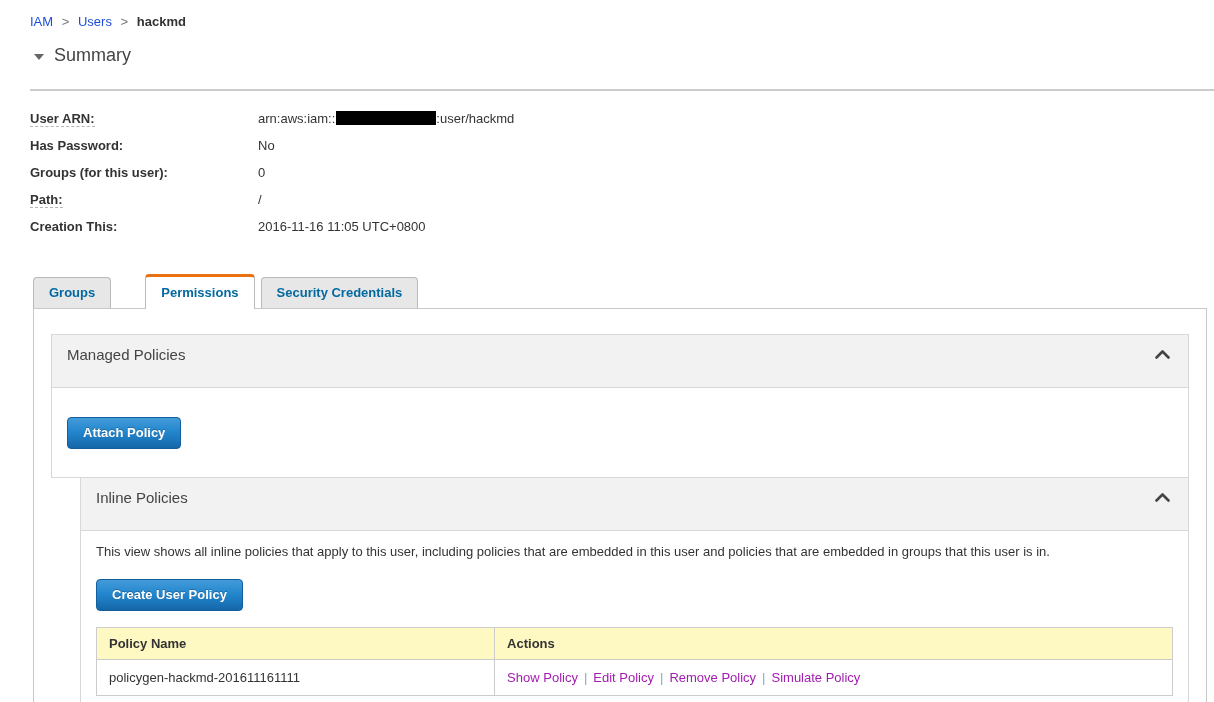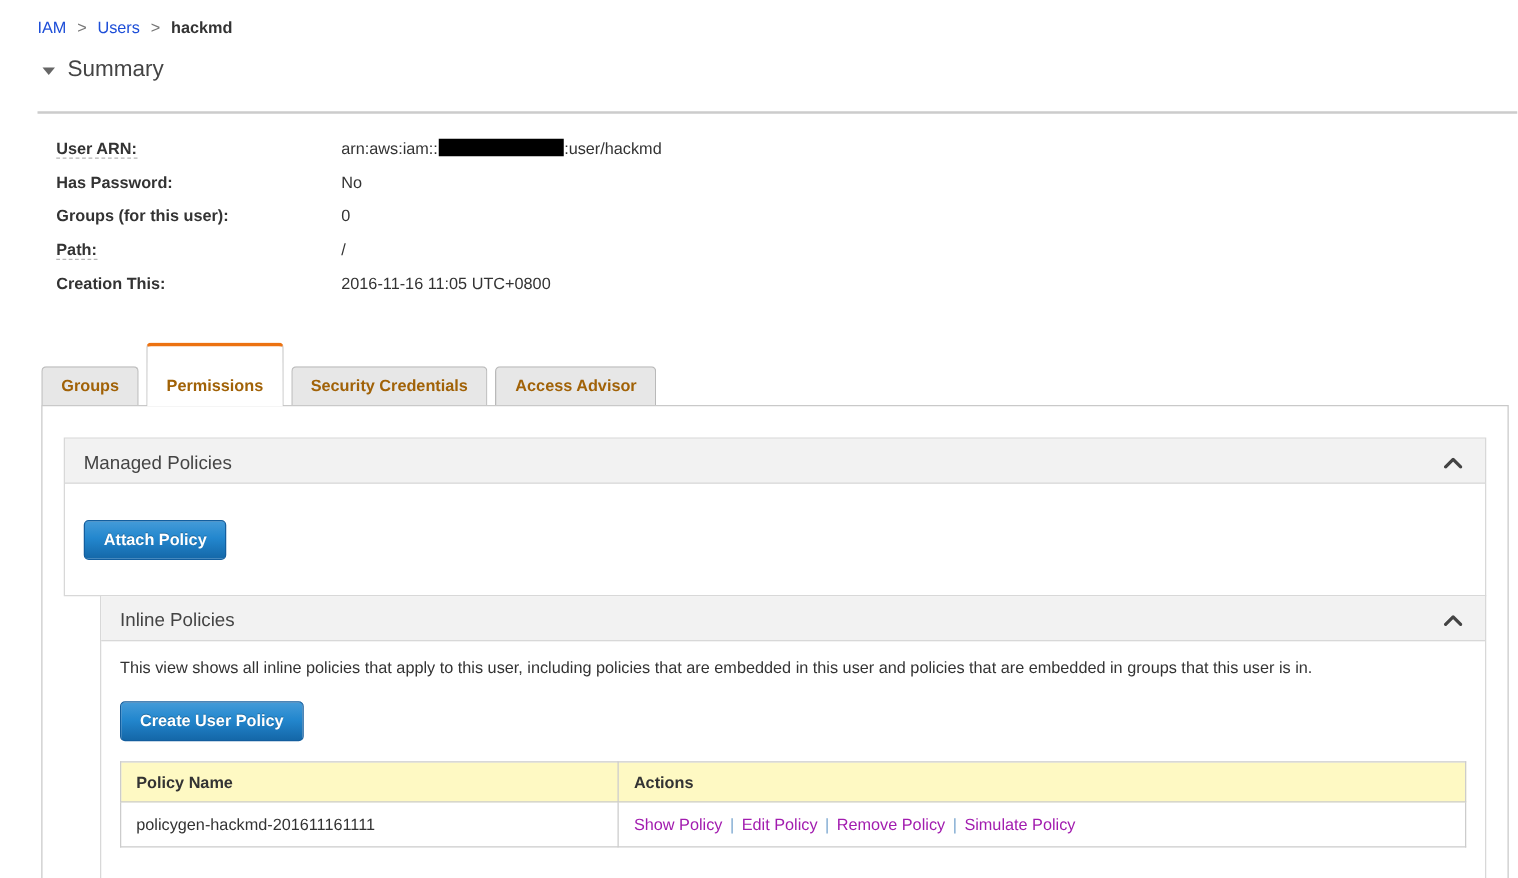--- a/index.html
+++ b/index.html
@@ -26,62 +26,63 @@
     margin-right: -7px;
   }
   .tri-down {
     width: 0; height: 0; display: inline-block;
     border-left: 5px solid transparent; border-right: 5px solid transparent;
     border-top: 6px solid #666; margin: 2px 10px 0 4px;
   }
 
   
   .summary-table { margin-top: 14px; margin-bottom: 34px; }
-  .srow { display: flex; line-height: 27px; margin-left: 15px; }
+  .srow { display: flex; line-height: 27px; }
   .slabel { width: 228px; font-weight: bold; color: #333; }
   .slabel .lbl-inner.tooltip { border-bottom: 1px dashed #b5b5b5; cursor: help; }
   .svalue { color: #333; }
   .redacted {
     display: inline-block; width: 100px; height: 14px;
     background: #000; vertical-align: text-top; margin: 0 0 0 1px;
   }
 
   
   .tabs-wrap { margin-left: 3px; width: 1174px; }
   .tabs { display: flex; gap: 6px; align-items: flex-end; position: relative; z-index: 2; }
   .tab {
     background: #e7e7e7;
     border: 1px solid #b9b9b9; border-bottom: none;
     border-radius: 4px 4px 0 0;
     padding: 7px 15px 8px;
-    font-weight: bold; font-size: 13px; color: #a16207;
+    font-weight: bold; font-size: 13px; color: #0369a1;
     cursor: pointer;
   }
   .tab.active {
     background: #fff;
     border-top: 3px solid #ec7211;
-    padding-top: 24px; padding-bottom: 9px;
+    padding-top: 8px; padding-bottom: 9px;
     margin-bottom: -1px;
+    margin-left: 28px;
   }
 
   
   .panel {
     border: 1px solid #c9c9c9;
     background: #fff;
     padding: 25px 17px 26px;
     position: relative; z-index: 1;
   }
 
   
   .section { border: 1px solid #d8d8d8; background: #fff; }
   .section + .section { margin-top: -1px; margin-left: 29px; }
   .section-header {
     background: #f2f2f2;
     border-bottom: 1px solid #d8d8d8;
-    padding: 11px 18px 7px 15px;
+    padding: 11px 18px 24px 15px;
     font-size: 15px; color: #444;
     display: flex; align-items: center; justify-content: space-between;
     cursor: pointer;
   }
   .chev { display: inline-flex; }
   .section-body { padding: 15px 15px 28px; }
   .section-body.inline-body { padding: 13px 15px 26px; }
   .empty-msg, .desc-msg { color: #333; font-size: 13px; }
 
   
@@ -161,21 +162,20 @@
       <span class="slabel"><span class="lbl-inner">Creation This:</span></span>
       <span class="svalue">2016-11-16 11:05 UTC+0800</span>
     </div>
   </div>
 
   <div class="tabs-wrap">
     <div class="tabs">
       <div class="tab">Groups</div>
       <div class="tab active">Permissions</div>
       <div class="tab">Security Credentials</div>
-      <div class="tab">Access Advisor</div>
     </div>
 
     <div class="panel">
 
       <div class="section">
         <div class="section-header">
           <span>Managed Policies</span>
           <span class="chev">
             <svg width="15" height="9" viewBox="0 0 15 9">
                 <polyline points="1.5,7.5 7.5,1.5 13.5,7.5" stroke="#444" stroke-width="2.6" fill="none" stroke-linecap="round" stroke-linejoin="round"></polyline>

